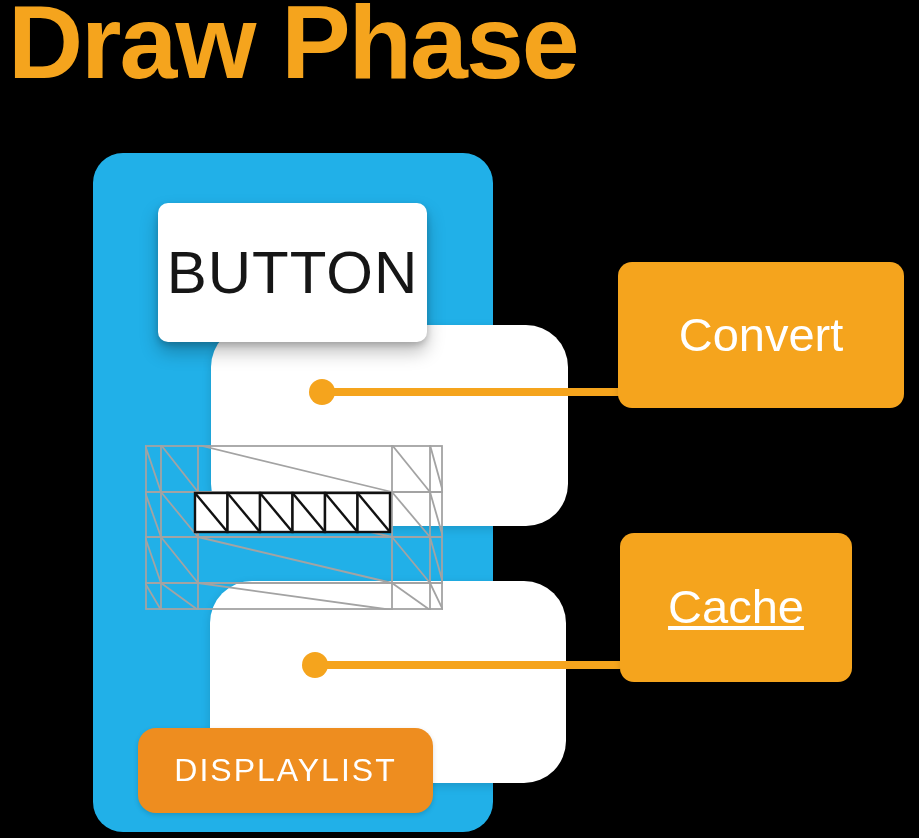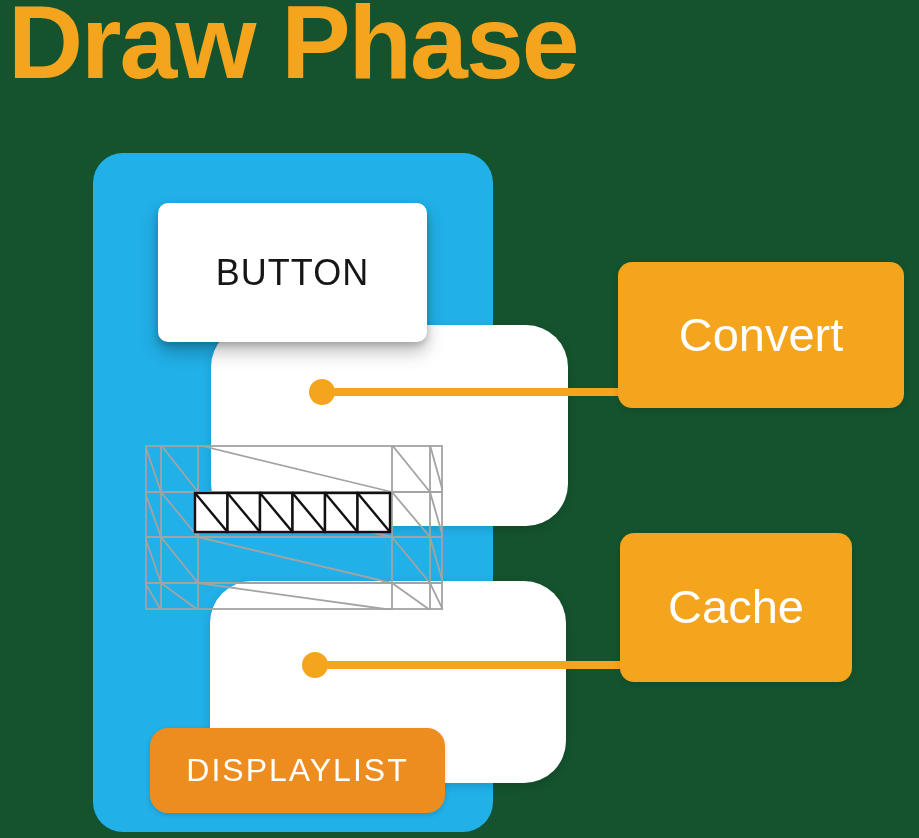--- a/index.html
+++ b/index.html
@@ -9,21 +9,21 @@
     --white:#ffffff;
     --text-dark:#161616;
     --mesh-gray:#A3A3A3;
   }
   *{margin:0;padding:0;box-sizing:border-box;}
   html,body{background:#ffffff;}
   body{font-family:"Liberation Sans","DejaVu Sans",sans-serif;}
   .canvas{
     position:relative;
     width:919px;height:838px;
-    background:#14532d;
+    background:#000000;
     overflow:hidden;
   }
   .page-title{
     position:absolute;left:8px;top:-12px;
     font-size:104px;font-weight:700;letter-spacing:-2px;
     line-height:1.05;
     color:var(--orange);
     white-space:nowrap;
   }
   
@@ -49,21 +49,21 @@
   
   .button-widget{
     position:absolute;left:158px;top:203px;
     width:269px;height:139px;
     background:var(--white);
     border-radius:10px;
     box-shadow:0 10px 18px rgba(0,0,0,0.25),0 3px 6px rgba(0,0,0,0.18);
     display:flex;align-items:center;justify-content:center;
   }
   .button-widget span{
-    font-size:36px;letter-spacing:1px;color:var(--text-dark);
+    font-size:60px;letter-spacing:1px;color:var(--text-dark);
   }
   
   .mesh-wrap{
     position:absolute;left:145px;top:445px;width:298px;height:165px;
   }
   
   .down-arrow{position:absolute;}
   .down-arrow.a1{left:280px;top:373px;}
   .down-arrow.a2{left:279px;top:632px;}
   
@@ -82,26 +82,26 @@
   .callout{
     position:absolute;
     background:var(--orange);
     border-radius:14px;
     color:var(--white);
     display:flex;flex-direction:column;align-items:center;justify-content:center;
     text-align:center;
     box-shadow:0 2px 6px rgba(0,0,0,0.12);
   }
   .callout.convert{left:618px;top:262px;width:286px;height:146px;}
-  .callout.cache{left:620px;top:533px;width:232px;height:149px;}
+  .callout.cache{left:620px;top:533px;width:232px;height:149px;text-decoration:underline;}
   .callout .callout-title{font-size:47px;line-height:1.15;}
   .callout .callout-subtitle{font-size:27px;line-height:1.25;margin-top:2px;}
   
   .displaylist-node{
-    position:absolute;left:150px;top:728px;
+    position:absolute;left:138px;top:728px;
     width:295px;height:85px;
     background:var(--deep-orange);
     border-radius:18px;
     display:flex;align-items:center;justify-content:center;
     box-shadow:0 2px 5px rgba(0,0,0,0.15);
   }
   .displaylist-node span{
     color:var(--white);font-size:32px;letter-spacing:2px;
   }
 </style>

